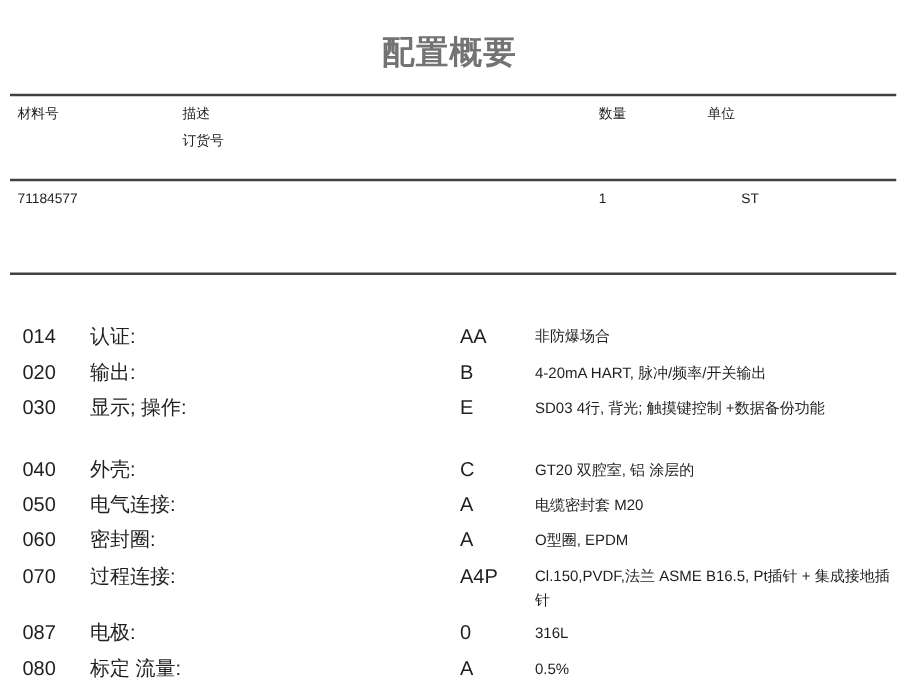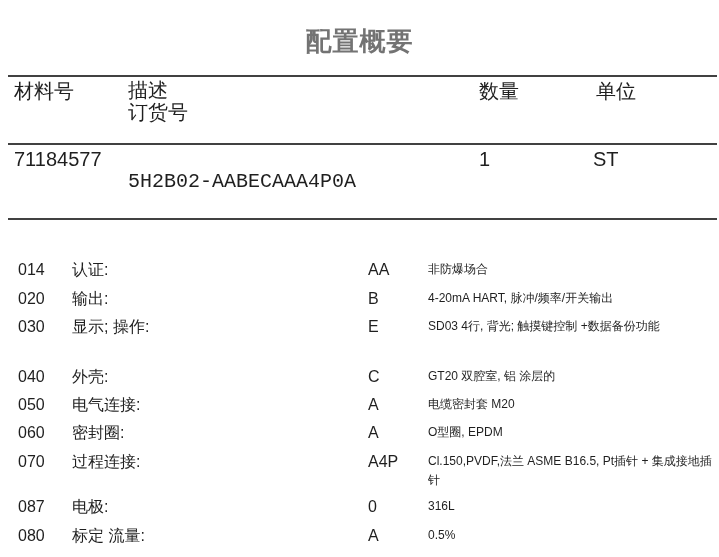--- a/index.html
+++ b/index.html
@@ -25,29 +25,29 @@
     position:absolute;
     left:8px;right:2px;
     height:2px;
     background:#414141;
   }
   .rule-1{top:75px;}
   .rule-2{top:143px;}
   .rule-3{top:218px;}
   .cell{
     position:absolute;
-    font-size:20px;
+    font-size:11px;
     line-height:19px;
     white-space:nowrap;
   }
   
   .col-material{left:14px;}
-  .col-desc{left:128px;width:335px;white-space:normal;font-family:Liberation Mono, monospace;}
+  .col-desc{left:146px;width:335px;white-space:normal;}
   .col-qty{left:479px;}
-  .col-unit{left:596px;text-align:right;}
+  .col-unit{left:566px;text-align:right;}
   .col-unit-item{left:593px;}
   .hdr-row1{top:82px;}
   .hdr-row2{top:104px;}
   .item-row1{top:150px;}
   .item-row2{top:172px;}
   
   .opt-row{position:absolute;left:0;width:719px;height:0;}
   .opt-pos{position:absolute;left:18px;font-size:16px;line-height:19px;white-space:nowrap;}
   .opt-label{position:absolute;left:72px;font-size:16px;line-height:19px;white-space:nowrap;}
   .opt-code{position:absolute;left:368px;font-size:16px;line-height:19px;white-space:nowrap;}
@@ -64,21 +64,20 @@
 
   <div class="cell col-material hdr-row1">材料号</div>
   <div class="cell col-desc hdr-row1">描述</div>
   <div class="cell col-desc hdr-row2">订货号</div>
   <div class="cell col-qty hdr-row1">数量</div>
   <div class="cell col-unit hdr-row1">单位</div>
 
   <div class="rule rule-2"></div>
 
   <div class="cell col-material item-row1">71184577</div>
-  <div class="cell col-desc item-row2">5H2B02-AABECAAA4P0A</div>
   <div class="cell col-qty item-row1">1</div>
   <div class="cell col-unit-item item-row1">ST</div>
 
   <div class="rule rule-3"></div>
 
   <div class="opt-row" style="top:260px">
     <span class="opt-pos">014</span>
     <span class="opt-label">认证:</span>
     <span class="opt-code">AA</span>
     <span class="opt-value">非防爆场合</span>

